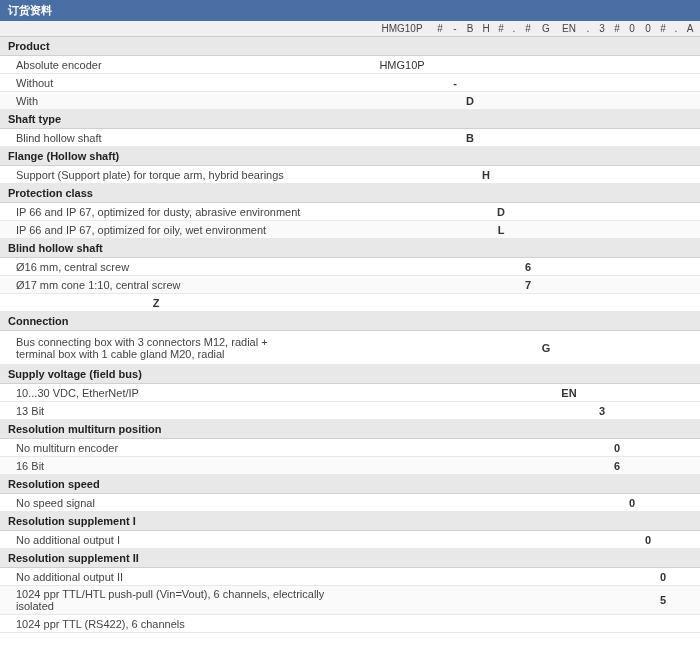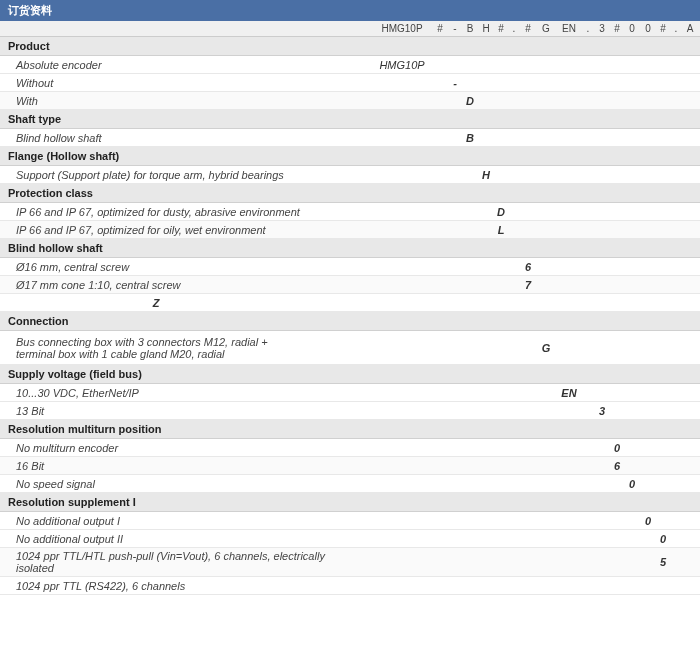--- a/index.html
+++ b/index.html
@@ -28,21 +28,20 @@
       font-size: 11px;
       color: #222;
       border-bottom: 1px solid #d0d0d0;
     }
 
     .data-row {
       display: flex;
       border-bottom: 1px solid #e8e8e8;
       align-items: center;
       min-height: 18px;
-      font-style: italic;
     }
 
     .data-row.alt {
       background: #fafafa;
     }
 
     .row-label {
       flex: 1;
       padding: 2px 8px 2px 16px;
       font-size: 11px;
@@ -443,20 +442,21 @@
         <span style="width:16px;"></span>
         <span style="width:14px; text-align:center; font-size:11px; font-weight:bold;">6</span>
         <span style="width:16px;"></span>
         <span style="width:16px;"></span>
         <span style="width:14px;"></span>
         <span style="width:12px;"></span>
         <span style="width:16px;"></span>
       </div>
     </div>
 
+    <div class="section-header">Resolution speed</div>
     <div class="data-row">
       <div class="row-label">No speed signal</div>
       <div style="display:flex; margin-right:2px;">
         <span style="width:60px;"></span>
         <span style="width:16px;"></span>
         <span style="width:14px;"></span>
         <span style="width:16px;"></span>
         <span style="width:16px;"></span>
         <span style="width:14px;"></span>
         <span style="width:12px;"></span>
@@ -492,20 +492,21 @@
         <span style="width:16px;"></span>
         <span style="width:14px;"></span>
         <span style="width:16px;"></span>
         <span style="width:16px; text-align:center; font-size:11px; font-weight:bold;">0</span>
         <span style="width:14px;"></span>
         <span style="width:12px;"></span>
         <span style="width:16px;"></span>
       </div>
     </div>
 
+    <div class="section-header">Resolution supplement II</div>
     <div class="data-row">
       <div class="row-label">No additional output II</div>
       <div style="display:flex; margin-right:2px;">
         <span style="width:60px;"></span>
         <span style="width:16px;"></span>
         <span style="width:14px;"></span>
         <span style="width:16px;"></span>
         <span style="width:16px;"></span>
         <span style="width:14px;"></span>
         <span style="width:12px;"></span>

